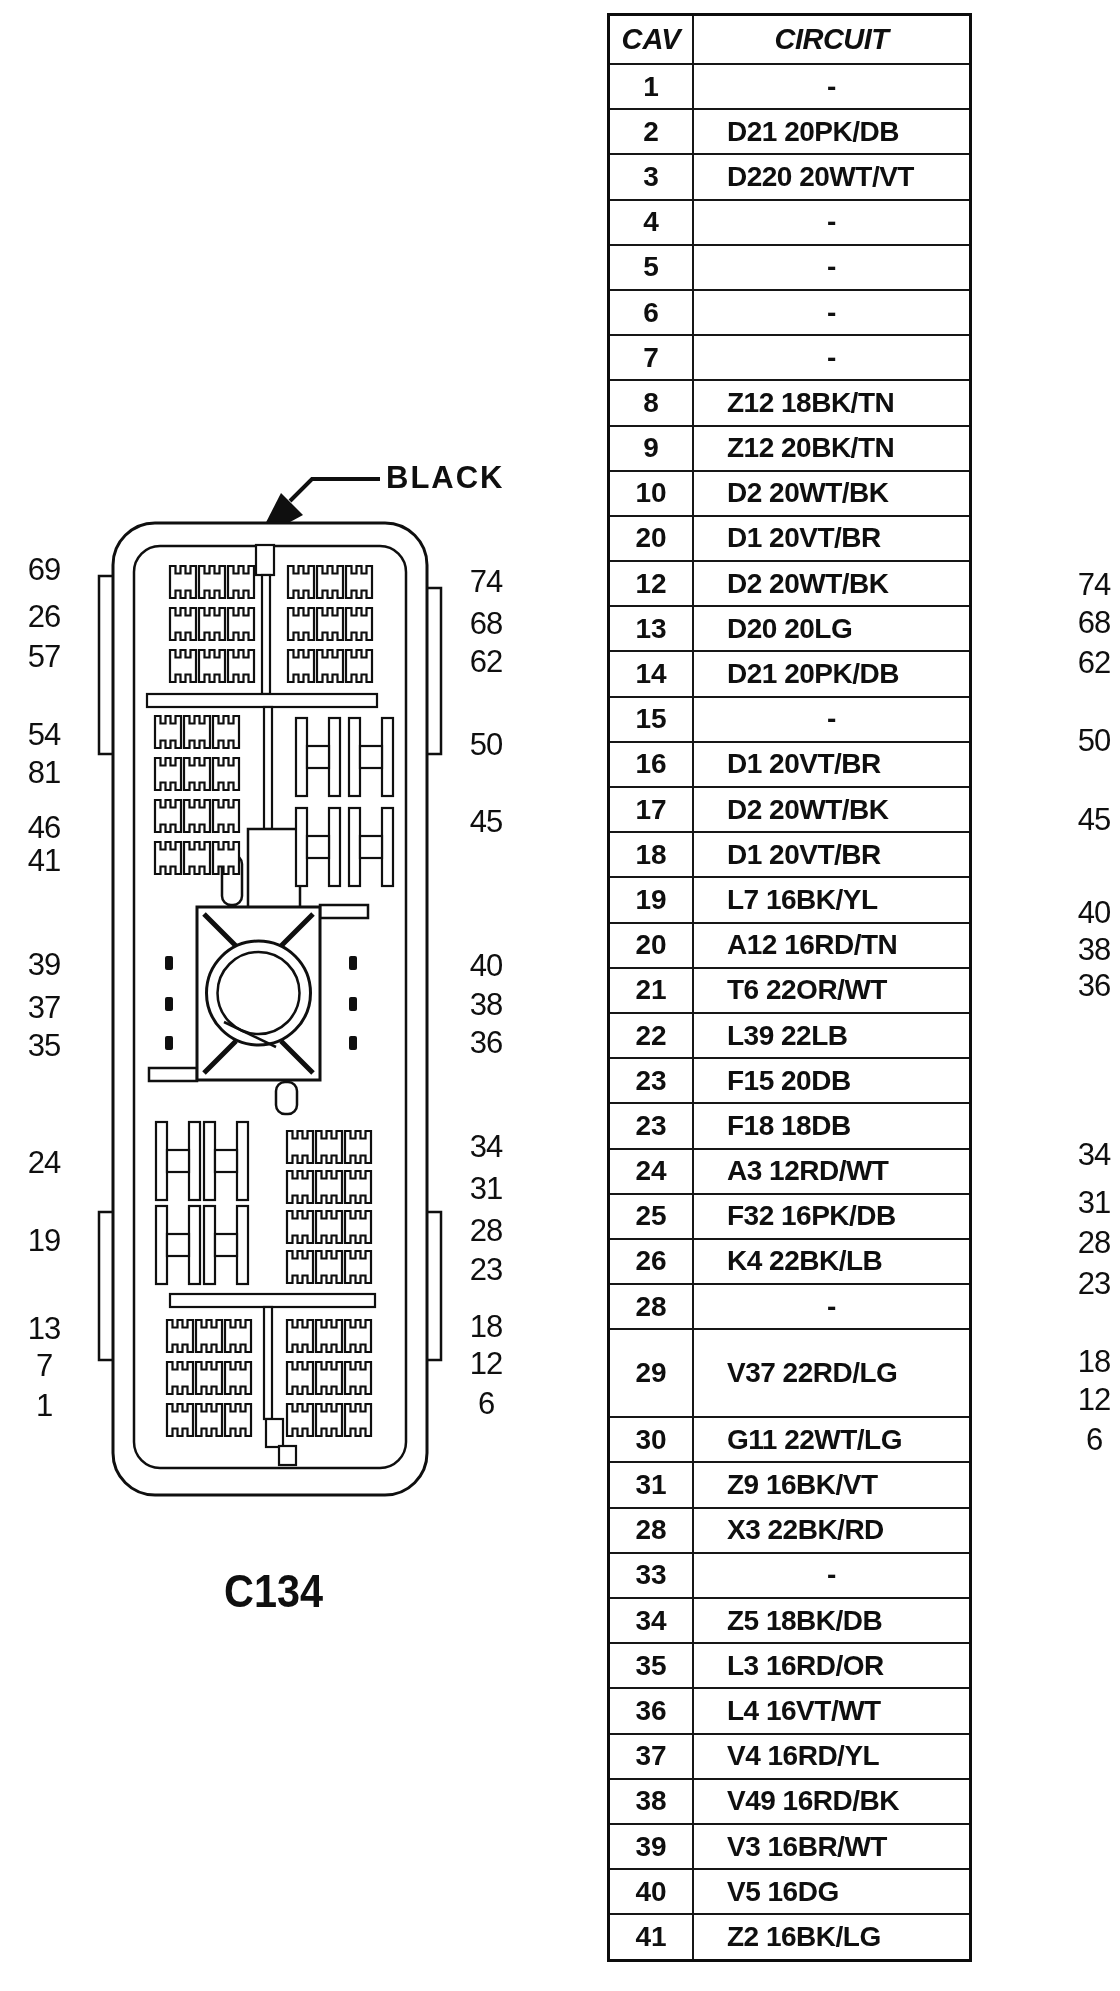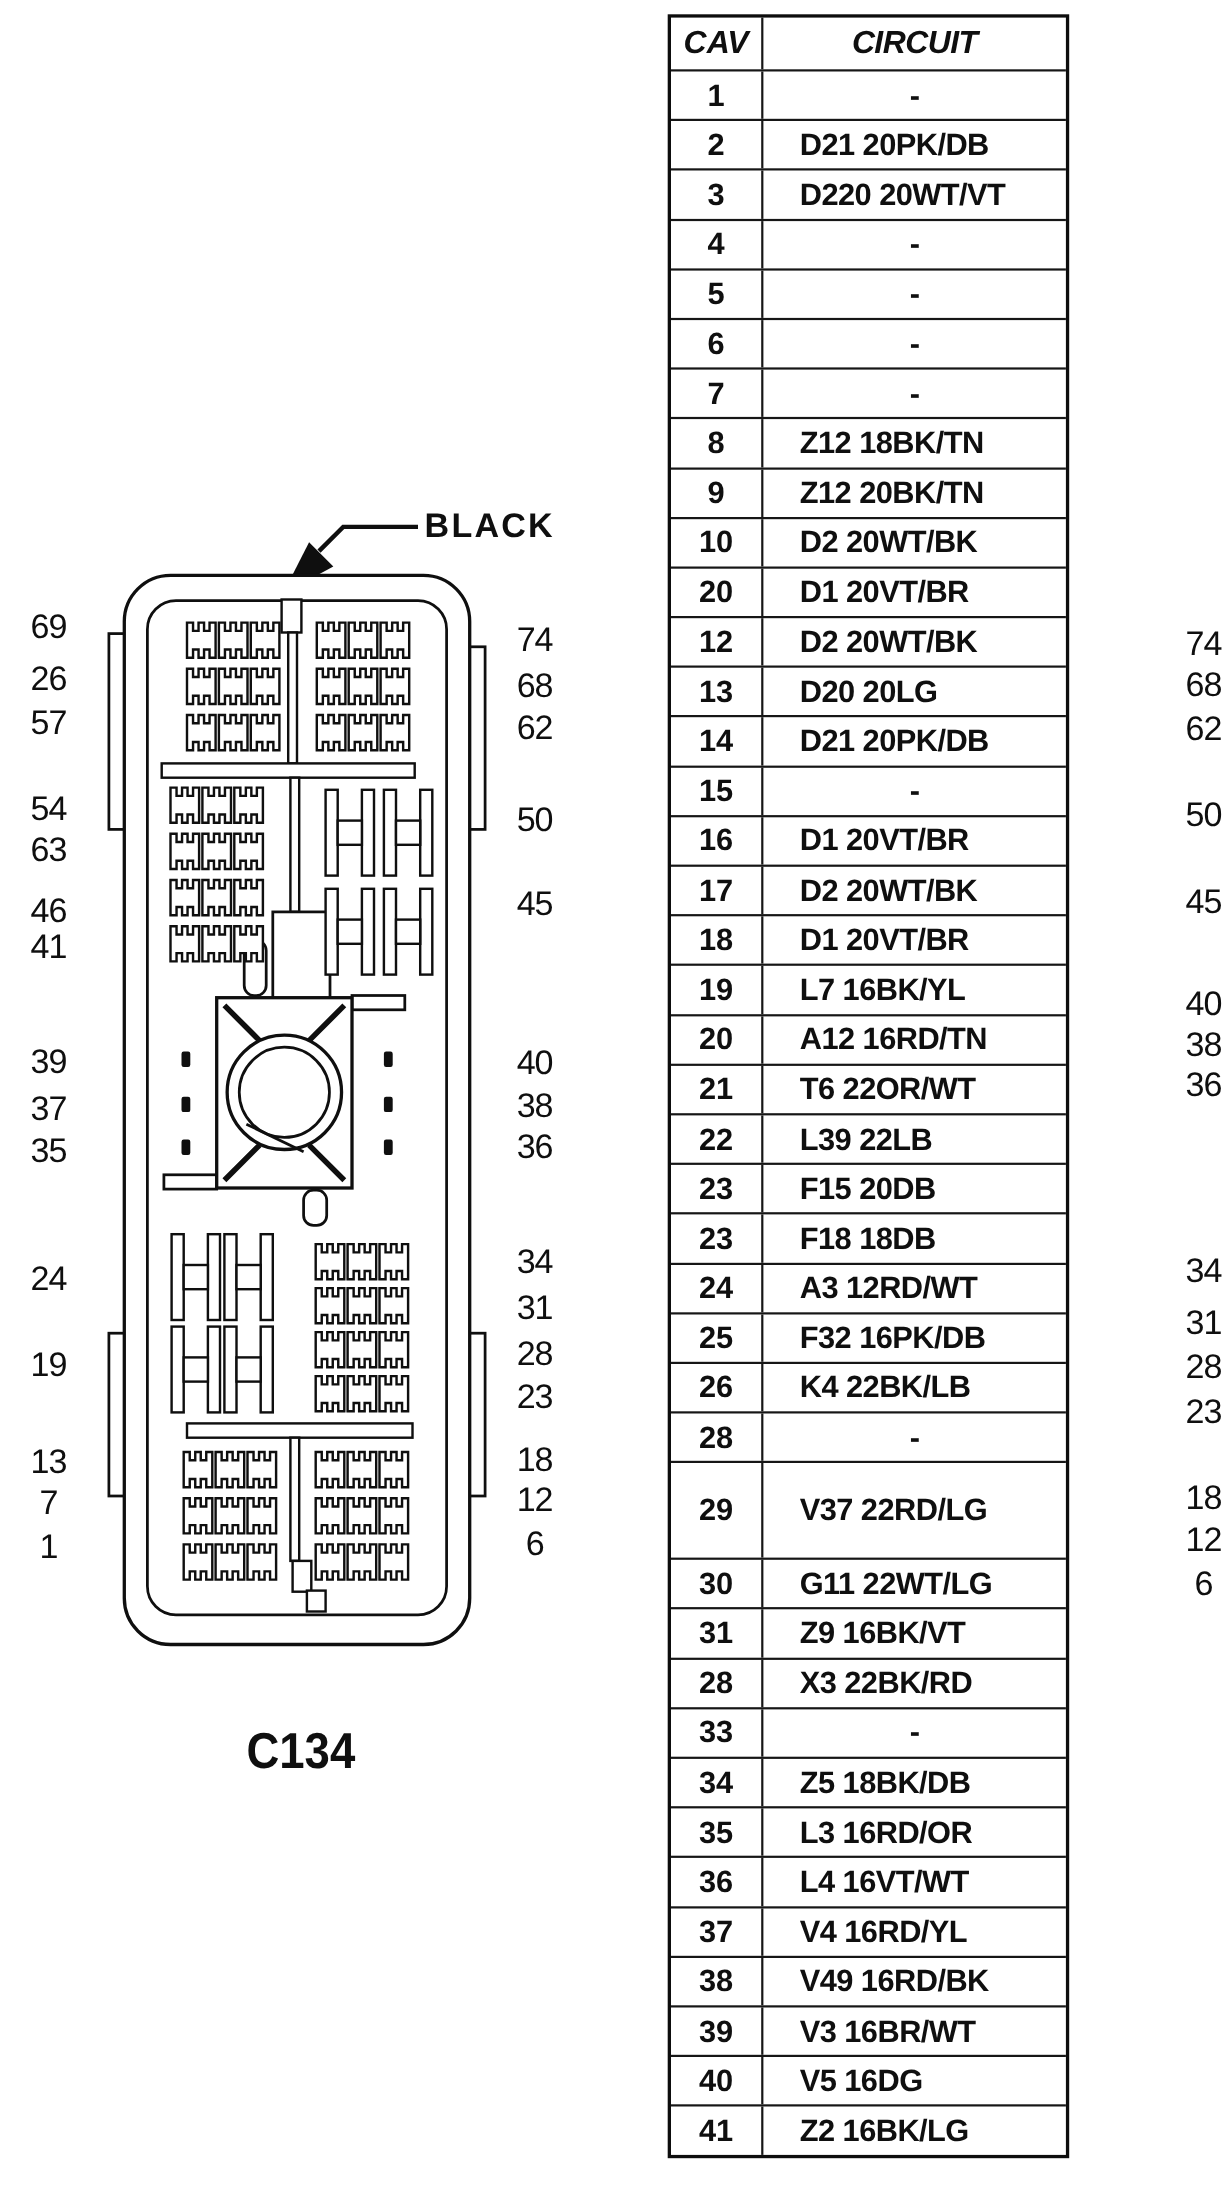--- a/index.html
+++ b/index.html
@@ -185,21 +185,21 @@
         <use href="#bigterm" x="156" y="1206" fill="#ffffff" stroke="#0f0f0f" stroke-width="2.2"></use>
         <use href="#bigterm" x="204" y="1206" fill="#ffffff" stroke="#0f0f0f" stroke-width="2.2"></use>
       </g>
   </svg>
 
   <div id="labels-left">
       <div class="pin-label pl-left" style="top: 552px;">69</div>
       <div class="pin-label pl-left" style="top: 599px;">26</div>
       <div class="pin-label pl-left" style="top: 639px;">57</div>
       <div class="pin-label pl-left" style="top: 717px;">54</div>
-      <div class="pin-label pl-left" style="top: 755px;">63</div>
+      <div class="pin-label pl-left" style="top: 755px;">81</div>
       <div class="pin-label pl-left" style="top: 810px;">46</div>
       <div class="pin-label pl-left" style="top: 843px;">41</div>
       <div class="pin-label pl-left" style="top: 947px;">39</div>
       <div class="pin-label pl-left" style="top: 990px;">37</div>
       <div class="pin-label pl-left" style="top: 1028px;">35</div>
       <div class="pin-label pl-left" style="top: 1145px;">24</div>
       <div class="pin-label pl-left" style="top: 1223px;">19</div>
       <div class="pin-label pl-left" style="top: 1311px;">13</div>
       <div class="pin-label pl-left" style="top: 1348px;">7</div>
       <div class="pin-label pl-left" style="top: 1388px;">1</div>

